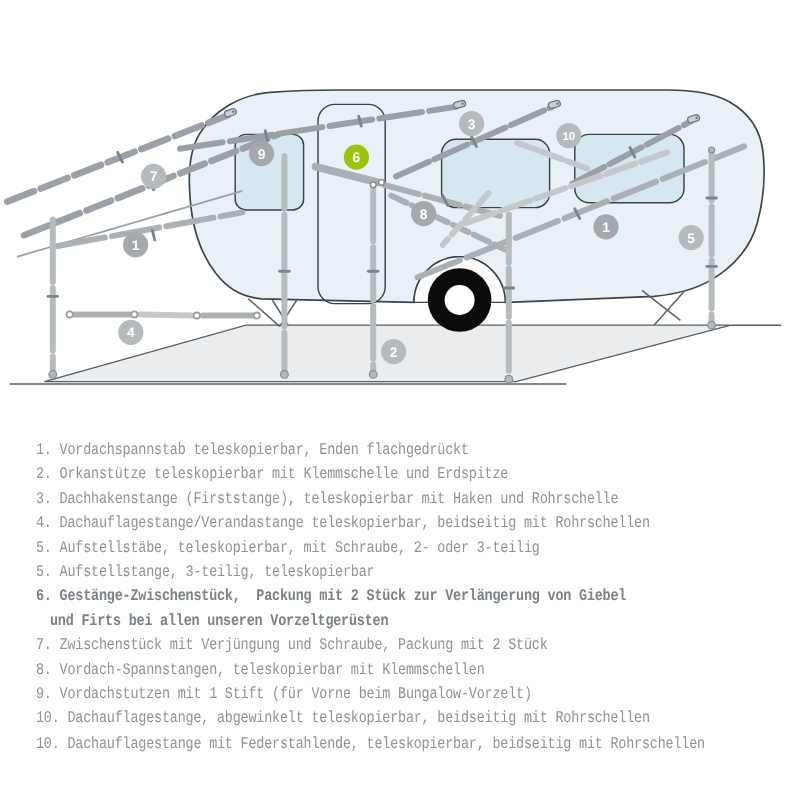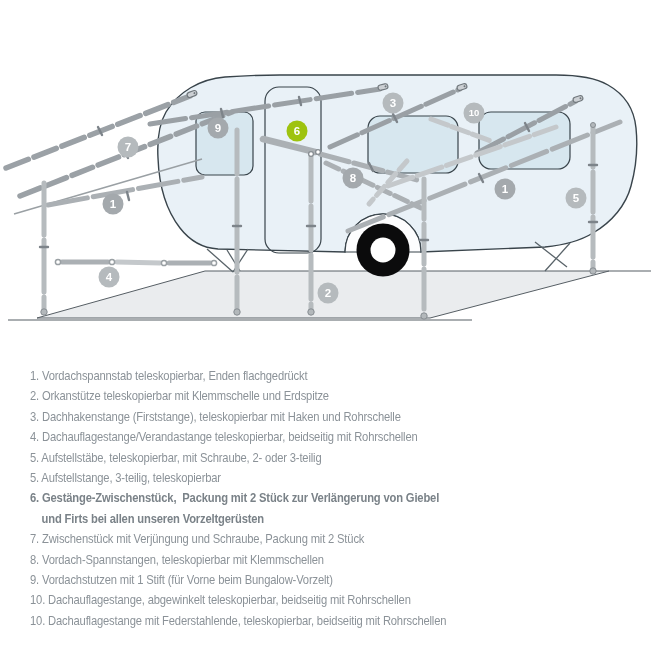--- a/index.html
+++ b/index.html
@@ -17,21 +17,21 @@
   .thinline{stroke:#9aa0a4;stroke-width:1.5;fill:none;}
   .clamp{stroke:#7d848a;stroke-width:2.4;stroke-linecap:round;}
   .groundline{stroke:#565e64;stroke-width:1.2;fill:none;}
   .jack{stroke:#5a646a;stroke-width:1.3;fill:none;}
   .ring{fill:#ffffff;stroke:#9aa0a4;stroke-width:1.5;}
   .ball{fill:#b3b8bb;stroke:#878d92;stroke-width:1;}
   .eyelet{fill:#ffffff;stroke:#878d92;stroke-width:1.3;}
   .badge-num{fill:#ffffff;font-weight:bold;text-anchor:middle;
              font-family:"Liberation Sans",sans-serif;}
   
-  .legend{position:absolute;left:30px;top:366px;width:600px;}
+  .legend{position:absolute;left:30px;top:366px;width:600px;font-family:Liberation Mono, monospace;}
   .legend-line{font-size:13.5px;line-height:20.4px;color:#8b9298;white-space:pre;
                transform:scaleX(0.83);transform-origin:left center;letter-spacing:-0.2px;}
   .legend-line.bold{font-weight:700;color:#7a8288;}
   .legend-line.indent{padding-left:14px;}
 </style>
 </head>
 <body>
 
 <div class="stage">
 

